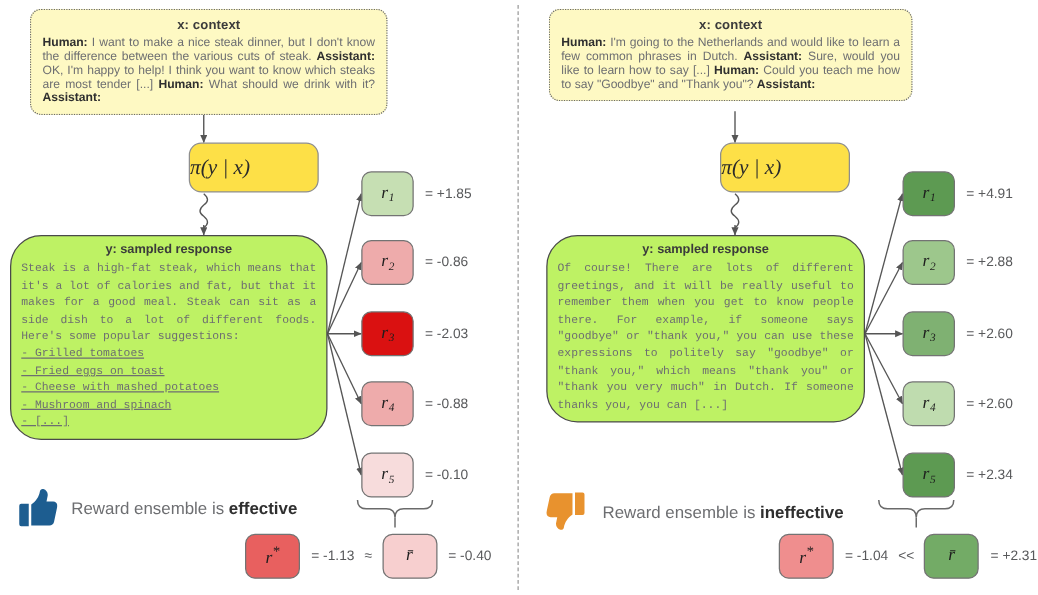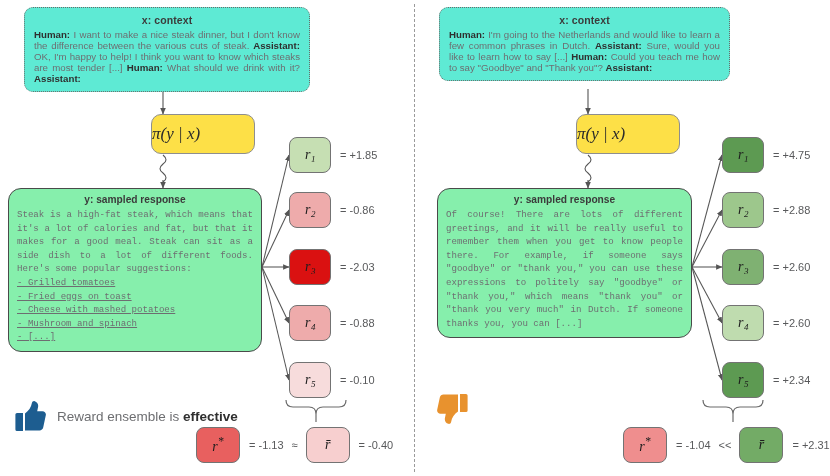--- a/index.html
+++ b/index.html
@@ -34,21 +34,21 @@
     top: 4px;
     width: 0;
     height: 468px;
     border-left: 1.3px dashed #9a9a9a;
   }
 
   
   .context-box {
     position: absolute;
     box-sizing: border-box;
-    background: #5eead4;
+    background: #fef9c3;
     border: 1.4px dotted #6b6b6b;
     border-radius: 9px;
     padding: 6px 9px 7px 9px;
   }
   .context-title {
     text-align: center;
     font-size: 10.5px;
     font-weight: bold;
     color: #3b3b3b;
     margin-bottom: 3px;
@@ -79,23 +79,23 @@
     font-style: italic;
     font-size: 17px;
     color: #2a2a2a;
     margin-left: 40px;
   }
 
   
   .response-box {
     position: absolute;
     box-sizing: border-box;
-    background: #86efac;
+    background: #bef264;
     border: 1.3px solid #4a4a4a;
-    border-radius: 13px;
+    border-radius: 25px;
     padding: 5px 8px 7px 8px;
   }
   .response-title {
     text-align: center;
     font-size: 10.2px;
     font-weight: bold;
     color: #3b3b3b;
     margin-bottom: 3px;
   }
   .response-body {
@@ -291,21 +291,21 @@
       <div class="reward-value">= -0.88</div>
     </div>
 
     <div class="reward-row" style="left:289px; top:362px;">
       <div class="reward-chip" style="background: rgb(247, 220, 220);">
         <span>r<sub>5</sub></span>
       </div>
       <div class="reward-value">= -0.10</div>
     </div>
 
-    <div class="verdict" style="left:12px; top:399px;">
+    <div class="verdict" style="left:12px; top:389px;">
       <svg width="34" height="34" viewBox="0 0 34 34">
         <g style="fill: rgb(29, 93, 144);">
           <path d="M5,14 h6 v18 h-6 a1.6,1.6 0 0 1 -1.6,-1.6 v-14.8 a1.6,1.6 0 0 1 1.6,-1.6 z"></path>
           <path d="M13,14.5 c3.6,-2.4 6.2,-6.2 6.9,-10.4 c0.2,-1.4 1.5,-2.3 2.8,-1.9 c2.4,0.7 3.9,3.1 3.4,5.6 l-0.9,4.4 h5.3 c2.2,0 3.8,2 3.3,4.1 l-2.6,12.2 c-0.4,1.7 -1.9,2.9 -3.6,2.9 h-14.6 z"></path>
         </g>
       </svg>
       <div class="verdict-label">
         <span>Reward ensemble is </span><b>effective</b>
       </div>
     </div>
@@ -336,21 +336,21 @@
 
     <div class="response-box" style="left:22px; top:188px; width:255px;">
       <div class="response-title">y: sampled response</div>
       <div class="response-body">Of course! There are lots of different greetings, and it will be really useful to remember them when you get to know people there. For example, if someone says "goodbye" or "thank you," you can use these expressions to politely say "goodbye" or "thank you," which means "thank you" or "thank you very much" in Dutch. If someone thanks you, you can [...]</div>
     </div>
 
     <div class="reward-row" style="left:307px; top:137px;">
       <div class="reward-chip" style="background: rgb(93, 154, 82);">
         <span>r<sub>1</sub></span>
       </div>
-      <div class="reward-value">= +4.75</div>
+      <div class="reward-value">= +4.91</div>
     </div>
 
     <div class="reward-row" style="left:307px; top:192px;">
       <div class="reward-chip" style="background: rgb(157, 199, 140);">
         <span>r<sub>2</sub></span>
       </div>
       <div class="reward-value">= +2.88</div>
     </div>
 
     <div class="reward-row" style="left:307px; top:249px;">
@@ -374,20 +374,23 @@
       <div class="reward-value">= +2.34</div>
     </div>
 
     <div class="verdict" style="left:22px; top:392px;">
       <svg width="34" height="34" viewBox="0 0 34 34">
         <g transform="translate(34,34) rotate(180)" style="fill: rgb(232, 146, 46);">
           <path d="M5,14 h6 v18 h-6 a1.6,1.6 0 0 1 -1.6,-1.6 v-14.8 a1.6,1.6 0 0 1 1.6,-1.6 z"></path>
           <path d="M13,14.5 c3.6,-2.4 6.2,-6.2 6.9,-10.4 c0.2,-1.4 1.5,-2.3 2.8,-1.9 c2.4,0.7 3.9,3.1 3.4,5.6 l-0.9,4.4 h5.3 c2.2,0 3.8,2 3.3,4.1 l-2.6,12.2 c-0.4,1.7 -1.9,2.9 -3.6,2.9 h-14.6 z"></path>
         </g>
       </svg>
+      <div class="verdict-label">
+        <span>Reward ensemble is </span><b>ineffective</b>
+      </div>
     </div>
 
     <div class="summary-row" style="left:208px; top:427px;">
       <div class="summary-chip" style="background: rgb(239, 142, 142);">
         <span>r<sup>*</sup></span>
       </div>
       <div class="summary-val">= -1.04</div>
       <div class="summary-op">&lt;&lt;</div>
       <div class="summary-chip" style="background: rgb(115, 171, 102);">
         <span class="rbar-accent">r̄</span>

